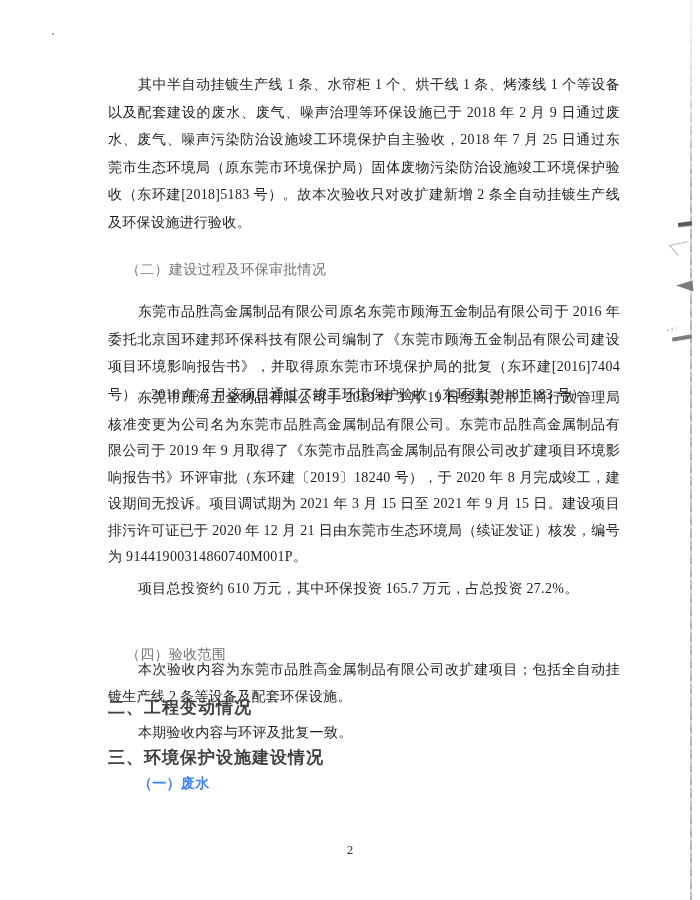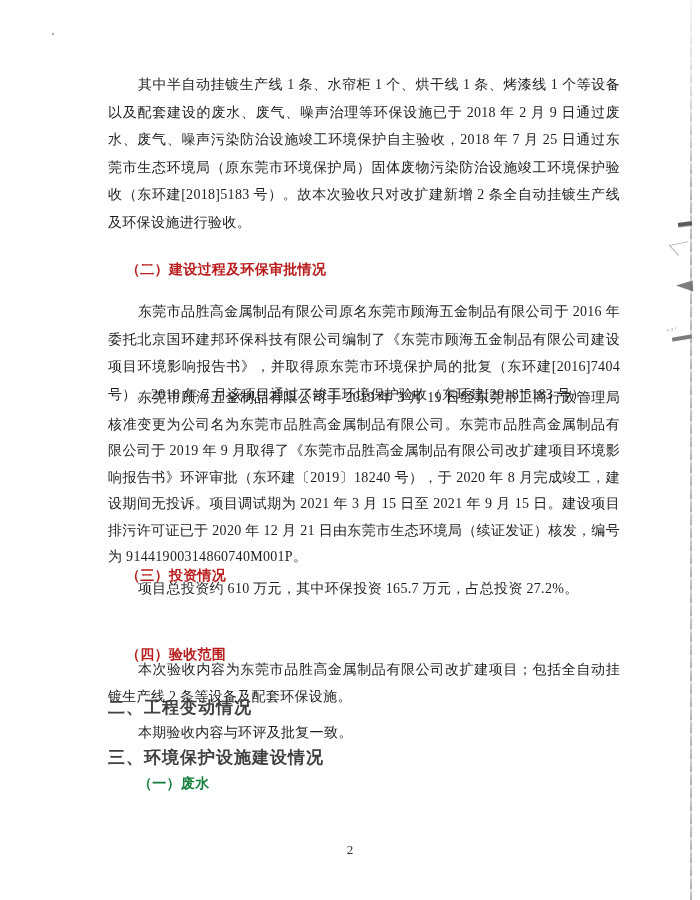--- a/index.html
+++ b/index.html
@@ -15,28 +15,28 @@
     position:absolute;
     left:108px;
     width:512px;
     font-size:14px;
     line-height:27.5px;
     letter-spacing:0.3px;
     text-align:justify;
   }
   .para{text-indent:30px;}
   .sub-heading{
-    font-weight:bold;
+    font-weight:normal;
     padding-left:18px;
-    color:#b91c1c;
+    color:#737373;
   }
   .sub-heading-indent2{
     font-weight:bold;
     padding-left:30px;
-    color:#15803d;
+    color:#3b82f6;
   }
   .major-heading{
     font-weight:bold;
     font-size:17px;
     line-height:28px;
     letter-spacing:1px;
     color:#404040;
   }
   .tight{line-height:26.5px;}
   .page-number{
@@ -115,21 +115,20 @@
   <div class="speck"></div>
 
   <div class="textblock para" style="top:71px;">其中半自动挂镀生产线 1 条、水帘柜 1 个、烘干线 1 条、烤漆线 1 个等设备以及配套建设的废水、废气、噪声治理等环保设施已于 2018 年 2 月 9 日通过废水、废气、噪声污染防治设施竣工环境保护自主验收，2018 年 7 月 25 日通过东莞市生态环境局（原东莞市环境保护局）固体废物污染防治设施竣工环境保护验收（东环建[2018]5183 号）。故本次验收只对改扩建新增 2 条全自动挂镀生产线及环保设施进行验收。</div>
 
   <div class="textblock sub-heading" style="top:256px;">（二）建设过程及环保审批情况</div>
 
   <div class="textblock para" style="top:298px;">东莞市品胜高金属制品有限公司原名东莞市顾海五金制品有限公司于 2016 年委托北京国环建邦环保科技有限公司编制了《东莞市顾海五金制品有限公司建设项目环境影响报告书》，并取得原东莞市环境保护局的批复（东环建[2016]7404 号）。2018 年 7 月该项目通过了竣工环境保护验收（东环建[2018]5183 号）。</div>
 
   <div class="textblock para tight" style="top:385px;">东莞市顾海五金制品有限公司于 2019 年 3 月 19 日经东莞市工商行政管理局核准变更为公司名为东莞市品胜高金属制品有限公司。东莞市品胜高金属制品有限公司于 2019 年 9 月取得了《东莞市品胜高金属制品有限公司改扩建项目环境影响报告书》环评审批（东环建〔2019〕18240 号），于 2020 年 8 月完成竣工，建设期间无投诉。项目调试期为 2021 年 3 月 15 日至 2021 年 9 月 15 日。建设项目排污许可证已于 2020 年 12 月 21 日由东莞市生态环境局（续证发证）核发，编号为 91441900314860740M001P。</div>
 
-  <div class="textblock sub-heading" style="top:562px;">（三）投资情况</div>
 
   <div class="textblock para" style="top:575px;">项目总投资约 610 万元，其中环保投资 165.7 万元，占总投资 27.2%。</div>
 
   <div class="textblock sub-heading" style="top:641px;">（四）验收范围</div>
 
   <div class="textblock para" style="top:656px;line-height:27px;">本次验收内容为东莞市品胜高金属制品有限公司改扩建项目；包括全自动挂镀生产线 2 条等设备及配套环保设施。</div>
 
   <div class="textblock major-heading" style="top:694px;">二、工程变动情况</div>
 
   <div class="textblock major-heading" style="top:744px;">三、环境保护设施建设情况</div>

